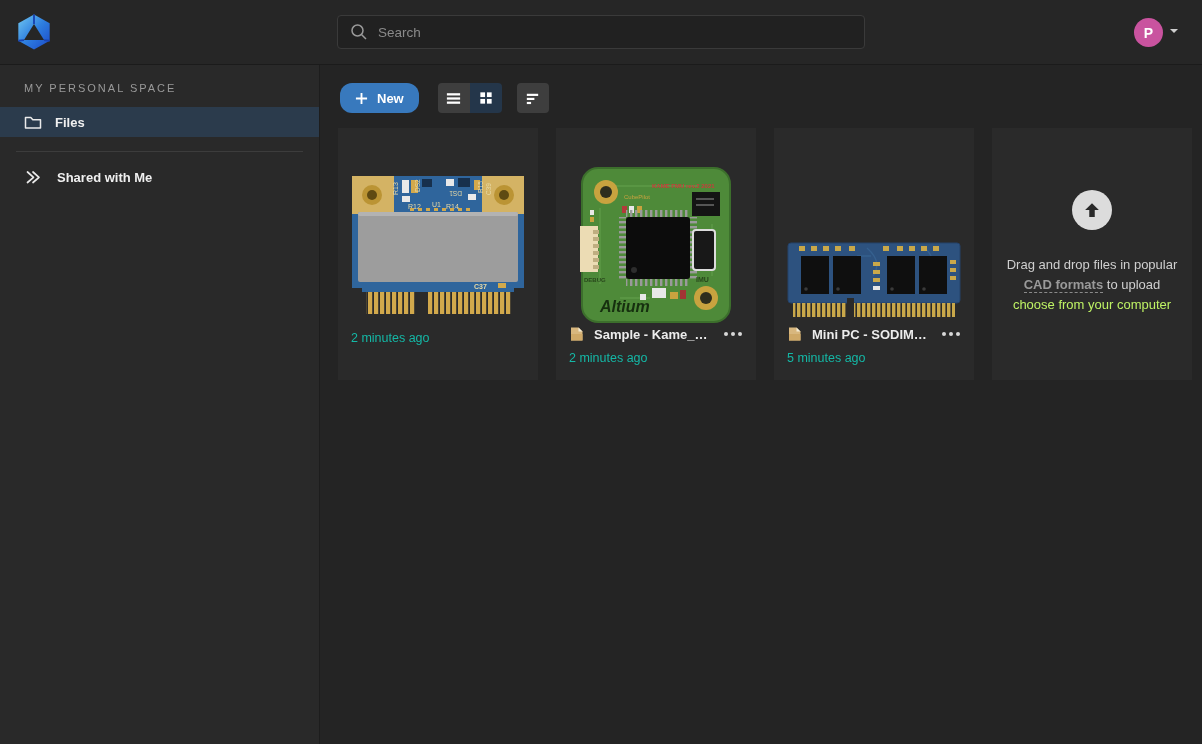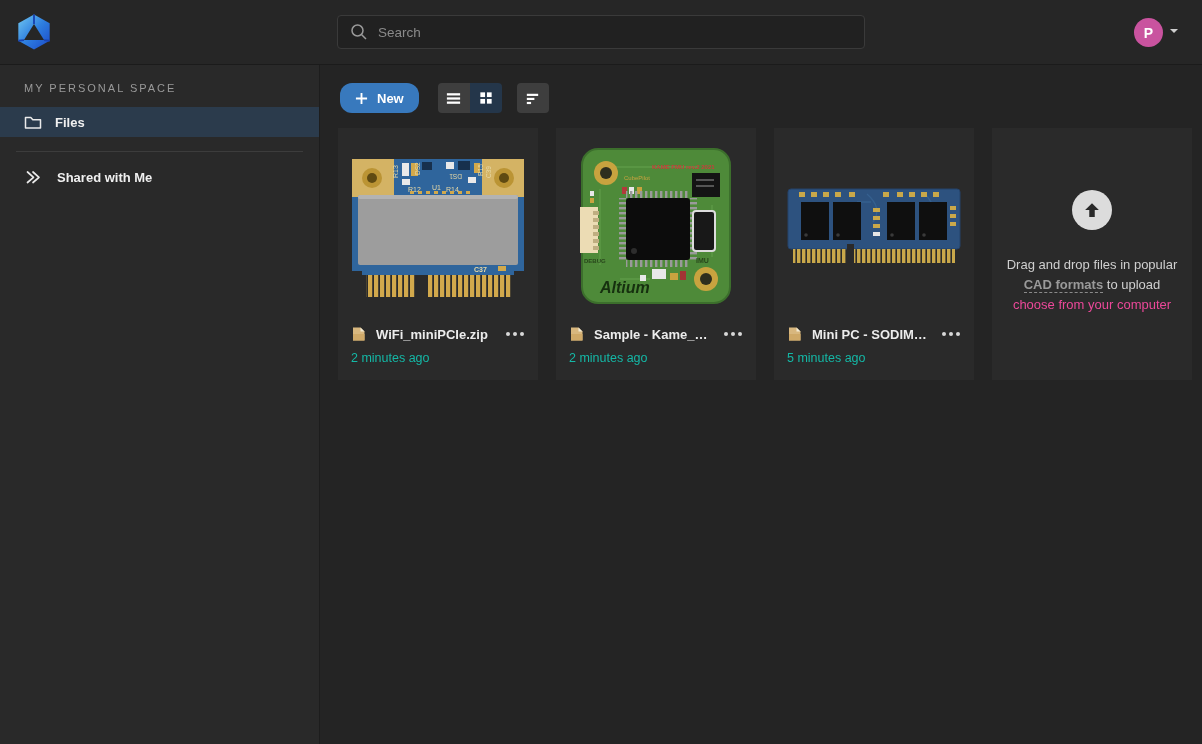--- a/index.html
+++ b/index.html
@@ -43,35 +43,35 @@
     color:#ffffff; font-size:13px; font-weight:bold; display:flex; align-items:center; gap:9px;
     cursor:pointer; font-family:"Liberation Sans",sans-serif; }
   .toggle-group { display:flex; margin-left:19px; border-radius:4px; overflow:hidden; }
   .tbtn { width:32px; height:30px; background:#3e3e3e; border:none; display:flex;
     align-items:center; justify-content:center; cursor:pointer; }
   .tbtn.selected { background:#24364a; }
   .sortbtn { margin-left:15px; border-radius:4px; }
 
   .grid { position:absolute; left:17px; top:63px; display:flex; gap:18px; }
   .card { width:200px; height:252px; background:#2a2a2a; cursor:pointer; }
-  .thumb { height:196px; display:flex; align-items:center; justify-content:center; }
+  .thumb { height:196px; display:flex; align-items:flex-end; justify-content:center; }
   .meta { display:flex; align-items:center; gap:9px; padding:0 13px; height:20px; }
   .fname { flex:1; font-size:13px; font-weight:bold; color:#ececec;
     white-space:nowrap; overflow:hidden; text-overflow:ellipsis; }
   .dotmenu { display:flex; gap:3px; padding:4px 1px; cursor:pointer; }
   .dotmenu i { width:4px; height:4px; border-radius:50%; background:#d8d8d8; }
   .ftime { padding:7px 13px 0 13px; font-size:12.5px; color:#14b8a6; }
 
   
   .upload-card { width:200px; height:252px; background:#2a2a2a; text-align:center; cursor:pointer; }
   .up-circle { width:40px; height:40px; border-radius:50%; background:#dcdcdc;
     margin:62px auto 25px auto; display:flex; align-items:center; justify-content:center; }
   .up-text { font-size:13px; line-height:1.55; color:#cfcfcf; padding:0 10px; }
   .cad-link { color:#9a9a9a; border-bottom:1px dashed #8a8a8a; cursor:pointer;font-weight:bold; }
-  .choose-link { color:#ec4899; cursor:pointer;text-align:right; }
+  .choose-link { color:#bef264; cursor:pointer;text-align:right; }
 </style>
 </head>
 <body>
 
 <div class="app">
 
   <div class="header">
     <svg class="logo" viewBox="0 0 40 40">
       <defs>
         <linearGradient id="lg1" x1="0" y1="0" x2="1" y2="1">
@@ -200,33 +200,20 @@
                 <rect x="116" y="46" width="4" height="3"></rect>
             </g>
             <rect x="8" y="50" width="160" height="70" rx="2" fill="#9d9d9d"></rect>
             <rect x="8" y="50" width="160" height="4" rx="2" fill="#b3b3b3"></rect>
             <text x="124" y="127" font-size="7" fill="#e7d9a6" font-weight="bold">C37</text>
             <rect x="148" y="121" width="8" height="5" fill="#d2a94c"></rect>
             <rect x="16" y="130" width="50" height="22" fill="url(#fp1)"></rect>
             <rect x="78" y="130" width="84" height="22" fill="url(#fp1)"></rect>
           </svg>
         </div>
-        <div class="meta">
-          <svg width="16" height="16" viewBox="0 0 16 16">
-            <path d="M2 1.5 h7.5 l4 4 V14.5 H2 z" fill="#d8b77e"></path>
-            <path d="M9.5 1.5 l4 4 h-4 z" fill="#f2ead3"></path>
-            <rect x="2" y="8" width="11.5" height="6.5" fill="#cfa968"></rect>
-          </svg>
-          <span class="fname">WiFi_miniPCIe.zip</span>
-          <span class="dotmenu">
-              <i></i>
-              <i></i>
-              <i></i>
-            </span>
-        </div>
         <div class="ftime">2 minutes ago</div>
       </div>
 
       <div class="card">
         <div class="thumb">
           <svg width="152" height="158" viewBox="0 0 152 158">
             <defs>
               <pattern id="pph" width="5" height="7" patternUnits="userSpaceOnUse">
                 <rect width="2.4" height="7" fill="#9a9a9a"></rect>
               </pattern>

